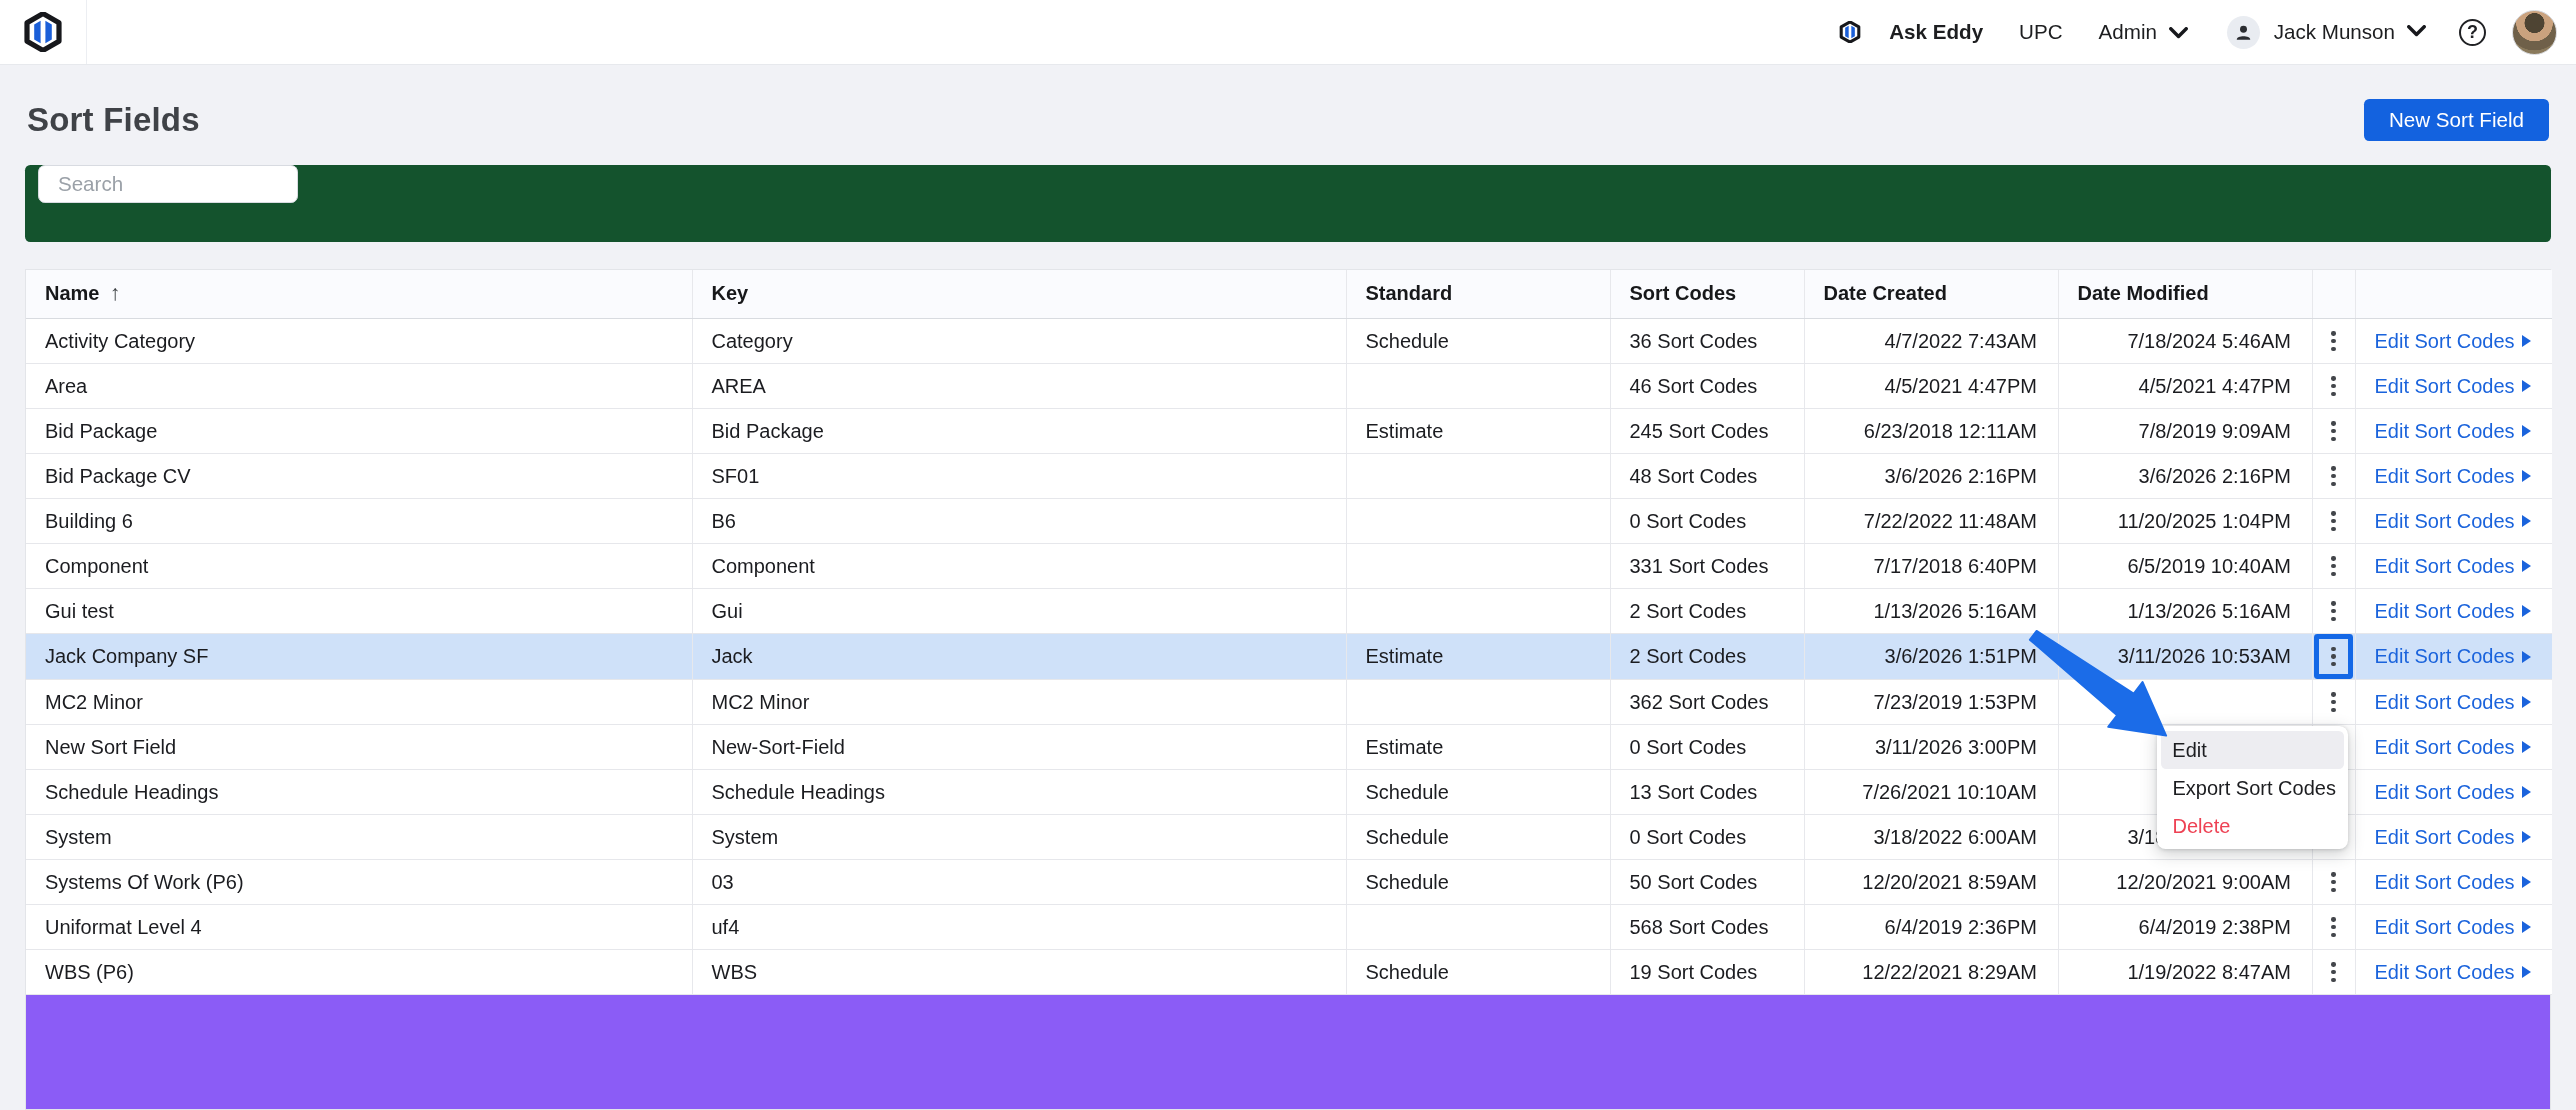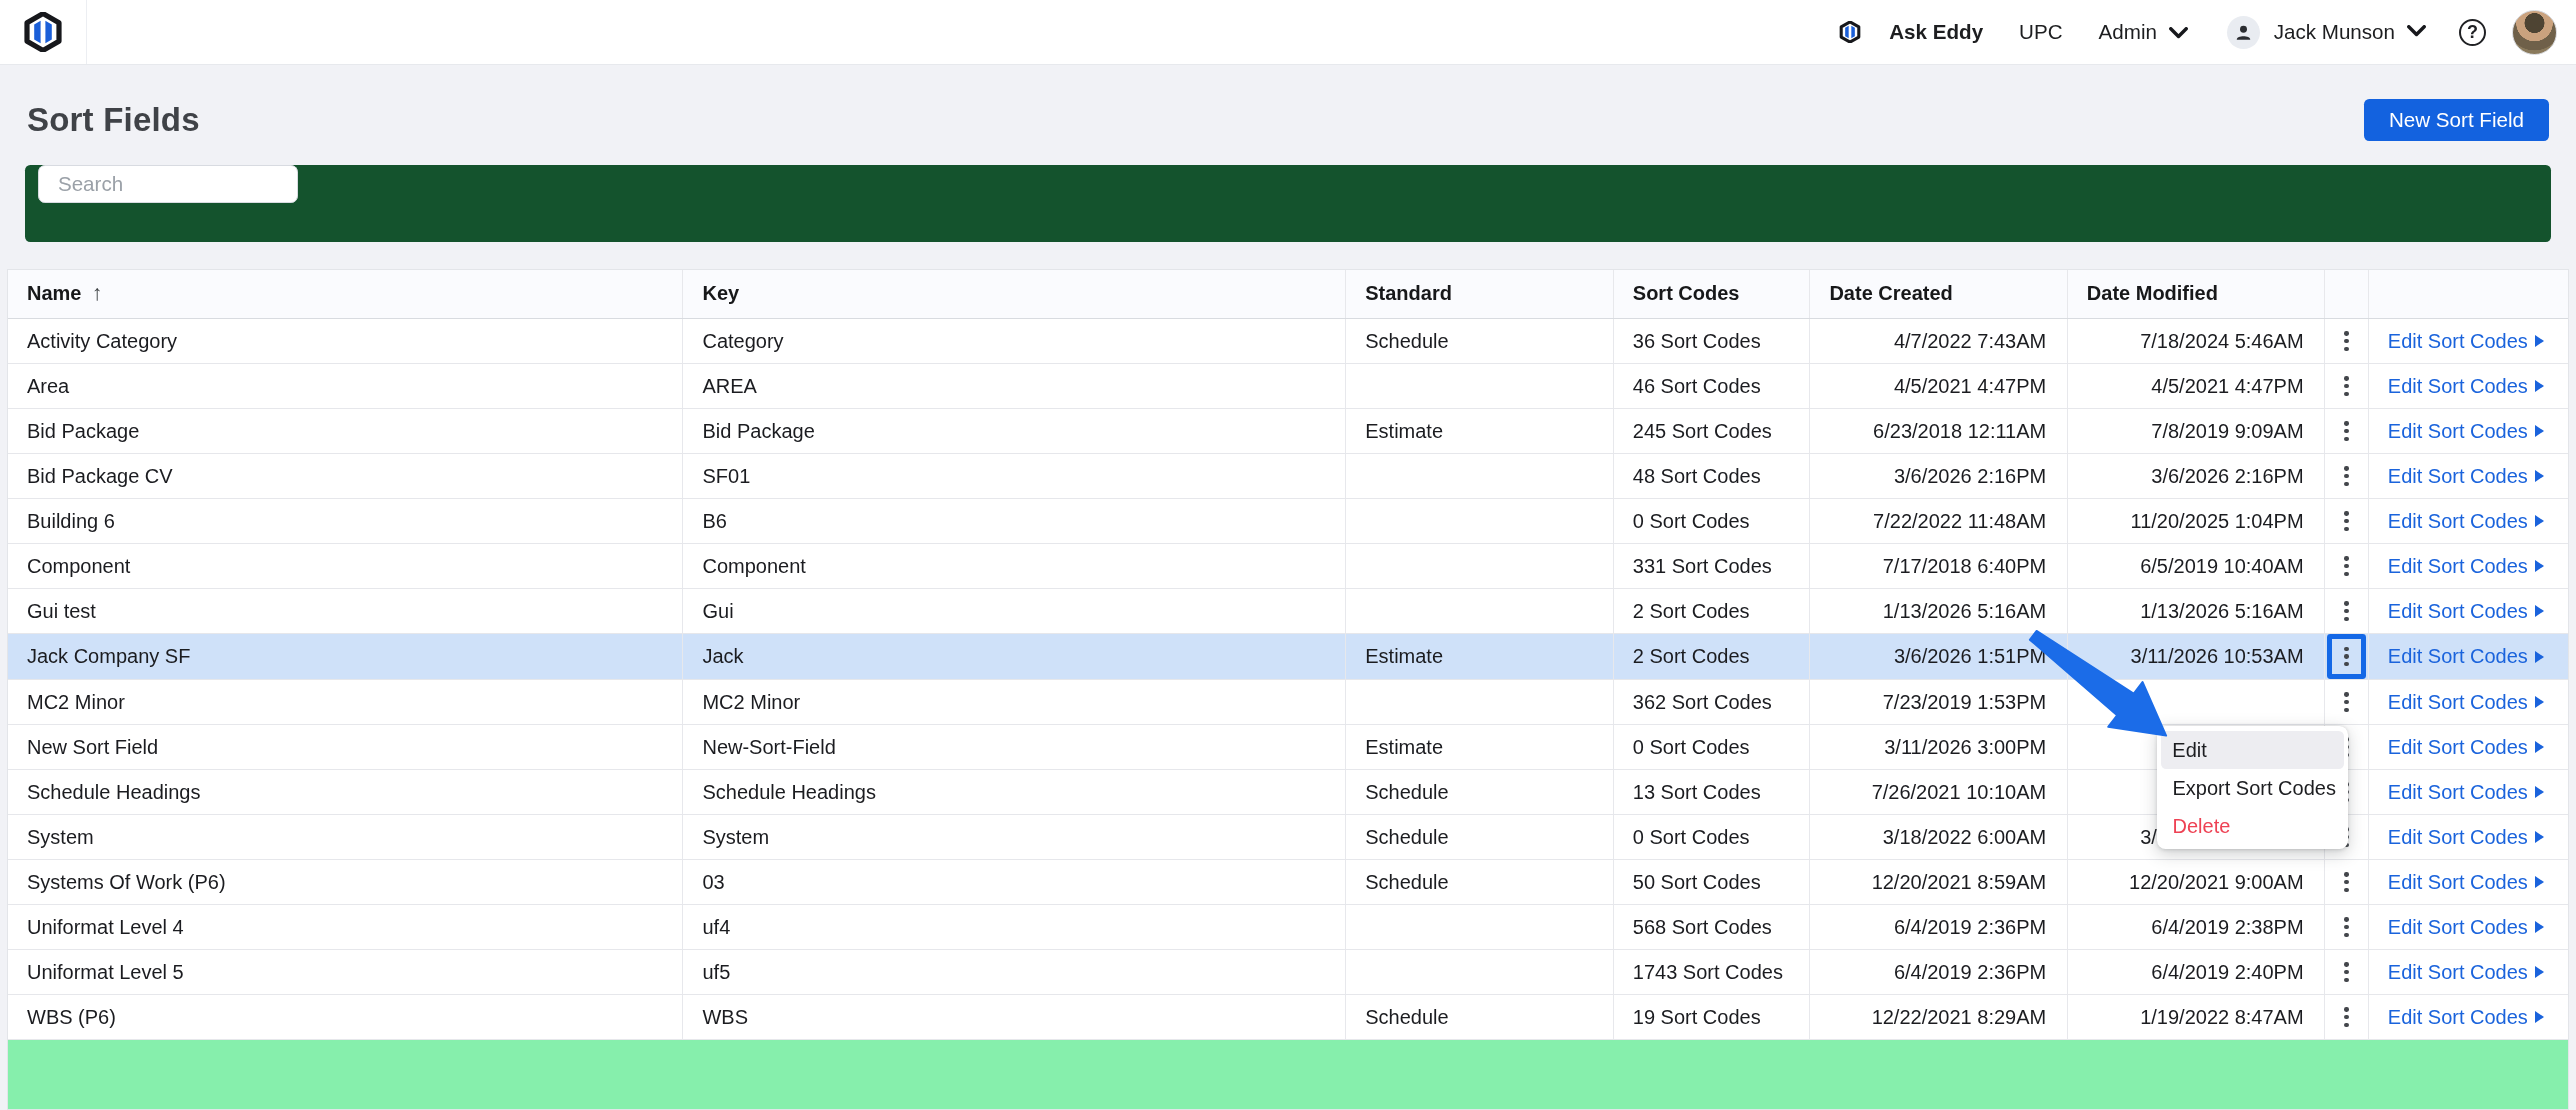--- a/index.html
+++ b/index.html
@@ -28,21 +28,21 @@
   .page-title { font-size:33px; font-weight:700; color:#3f4247; letter-spacing:0.2px; }
   .new-btn { height:42px; border:none; border-radius:5.2px; background:#1362df; color:#ffffff; font-size:20.6px; font-family:inherit; padding:0 25px; cursor:pointer; }
 
   
   .band { margin:20.6px 25px 0; height:77px; background:#14532d; border-radius:5.2px; display:flex; align-items:flex-start; padding-left:13px; }
   .search-box { width:260px; height:38px; background:#ffffff; border:0.9px solid #d8dbe1; border-radius:6.9px; display:flex; align-items:center; padding:0 10.3px; gap:8.6px; }
   .search-box input { border:none; outline:none; flex:1; font-size:20.6px; font-family:inherit; color:#333; background:transparent; }
   .search-box input::placeholder { color:#9ba1a8; }
 
   
-  .table-wrap { margin:27px 7px 0; height:841px; background:#86efac; border:0.9px solid #e3e5e9; }
+  .table-wrap { margin:27px 25px 0; height:841px; background:#8b5cf6; border:0.9px solid #e3e5e9; }
   table { width:100%; border-collapse:collapse; table-layout:fixed; }
   th { height:49px; background:#fafbfe; text-align:left; font-size:20px; font-weight:700; color:#17181a;
        padding-left:19px; border-bottom:0.9px solid #d8dbe0; border-right:0.9px solid #e7e8ec; white-space:nowrap; }
   th:last-child, td:last-child { border-right:none; }
   td { height:45px; font-size:20px; color:#1b1c20; padding-left:19px; border-bottom:0.9px solid #e6e7eb;
        border-right:0.9px solid #e7e8ec; white-space:nowrap; overflow:hidden; background:#fff; }
   td.right { text-align:right; padding-right:20.6px; padding-left:0; }
   td.kebab-cell { padding:0; text-align:center; }
   tr.highlight td { background:#cfe1f9; }
   .sort-arrow { font-weight:400; font-size:21.5px; margin-left:10.3px; color:#3c4043; }
@@ -381,37 +381,20 @@
                 <i></i>
                 <i></i>
                 <i></i>
               </span></td>
             <td><span class="row-action">
                 <span>Edit Sort Codes</span>
                 <span class="tri"></span>
               </span></td>
           </tr>
           <tr>
-            <td class="">Uniformat Level 5</td>
-            <td class="">uf5</td>
-            <td class=""></td>
-            <td class="">1743 Sort Codes</td>
-            <td class="right">6/4/2019 2:36PM</td>
-            <td class="right">6/4/2019 2:40PM</td>
-            <td class="kebab-cell"><span class="kebab-btn">
-                <i></i>
-                <i></i>
-                <i></i>
-              </span></td>
-            <td><span class="row-action">
-                <span>Edit Sort Codes</span>
-                <span class="tri"></span>
-              </span></td>
-          </tr>
-          <tr>
             <td class="">WBS (P6)</td>
             <td class="">WBS</td>
             <td class="">Schedule</td>
             <td class="">19 Sort Codes</td>
             <td class="right">12/22/2021 8:29AM</td>
             <td class="right">1/19/2022 8:47AM</td>
             <td class="kebab-cell"><span class="kebab-btn">
                 <i></i>
                 <i></i>
                 <i></i>

